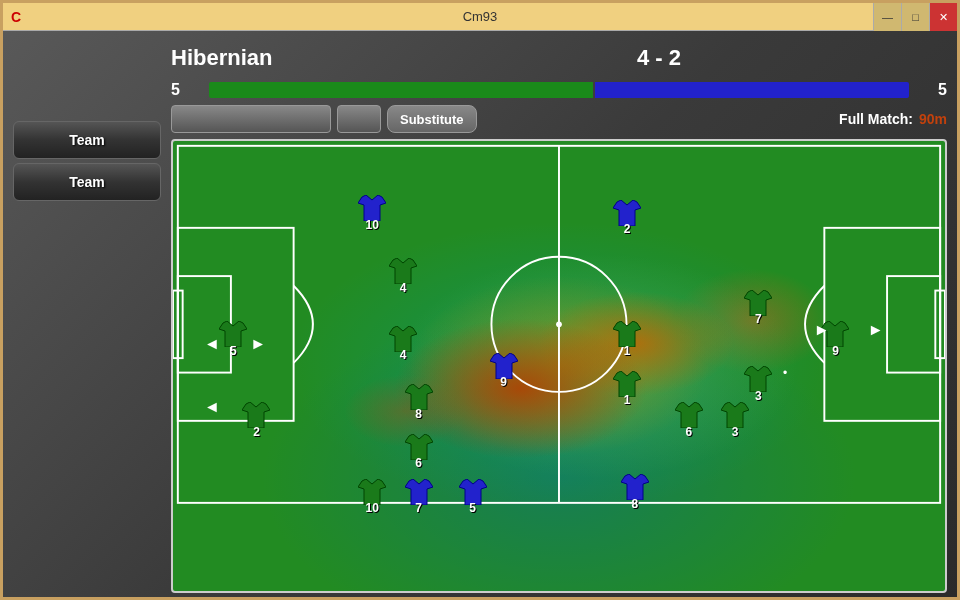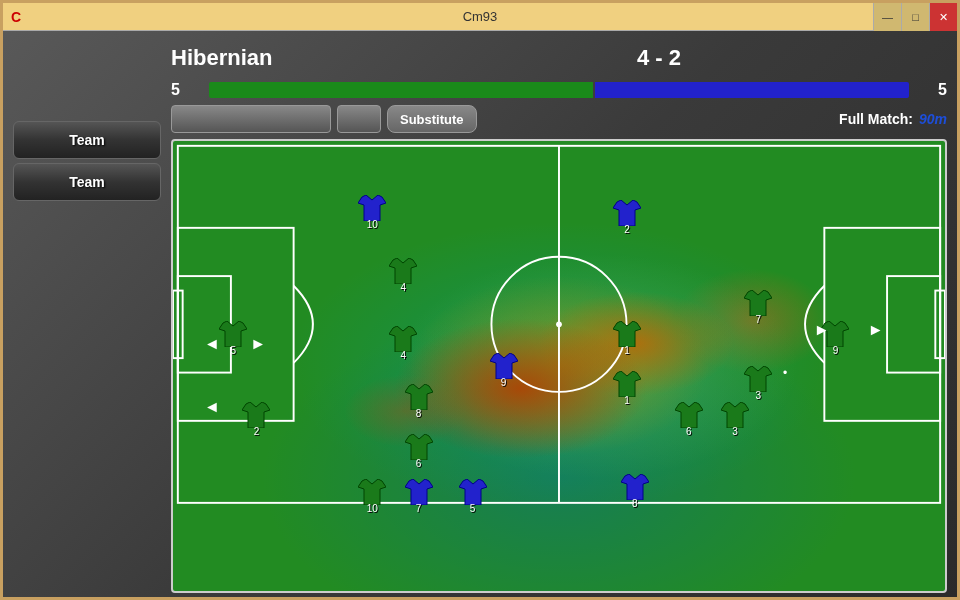--- a/index.html
+++ b/index.html
@@ -193,24 +193,23 @@
       height: 28px;
       cursor: pointer;
     }
     .fulltime-label {
       color: white;
       font-size: 14px;
       font-weight: bold;
       margin-left: auto;
     }
     .fulltime-value {
-      color: #1d4ed8;
+      color: #c2410c;
       font-size: 14px;
       font-weight: bold;
-      font-style: italic;
     }
     
     .pitch-container {
       flex: 1;
       position: relative;
       border: 2px solid #ccc;
       border-radius: 4px;
       overflow: hidden;
       background: #228B22;
     }
@@ -250,22 +249,22 @@
       align-items: center;
       justify-content: center;
     }
     .shirt svg {
       width: 28px;
       height: 26px;
       position: absolute;
     }
     .shirt-num {
       color: white;
-      font-size: 10px;
-      font-weight: normal;
+      font-size: 12px;
+      font-weight: bold;
       position: relative;
       z-index: 2;
       text-shadow: 1px 1px 0 #000;
       margin-top: 33px;
     }
     
     .arrow-indicator {
       position: absolute;
       color: white;
       font-size: 16px;

